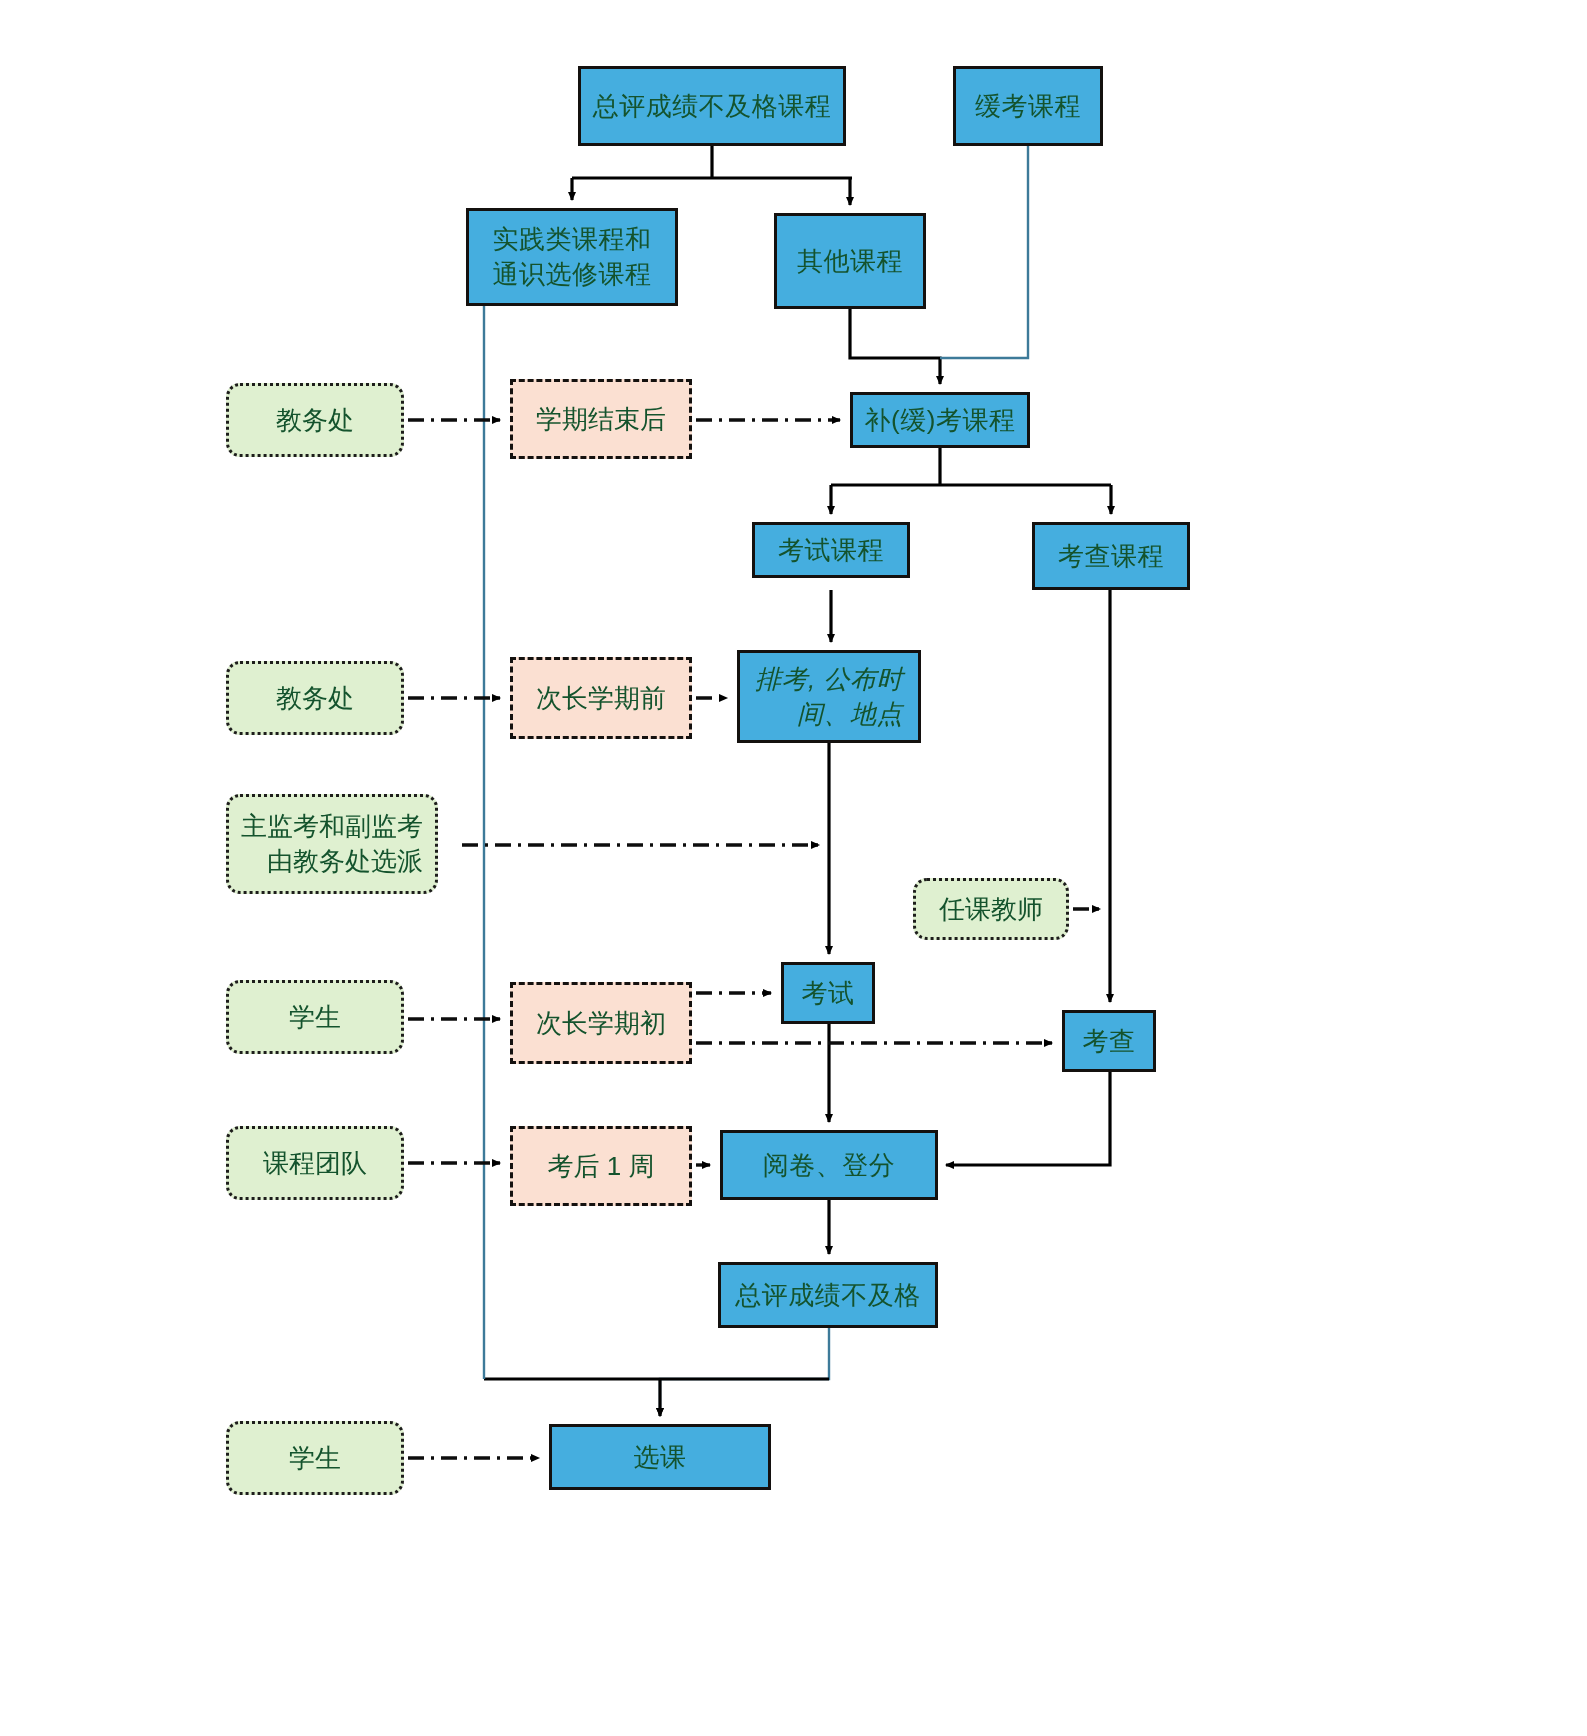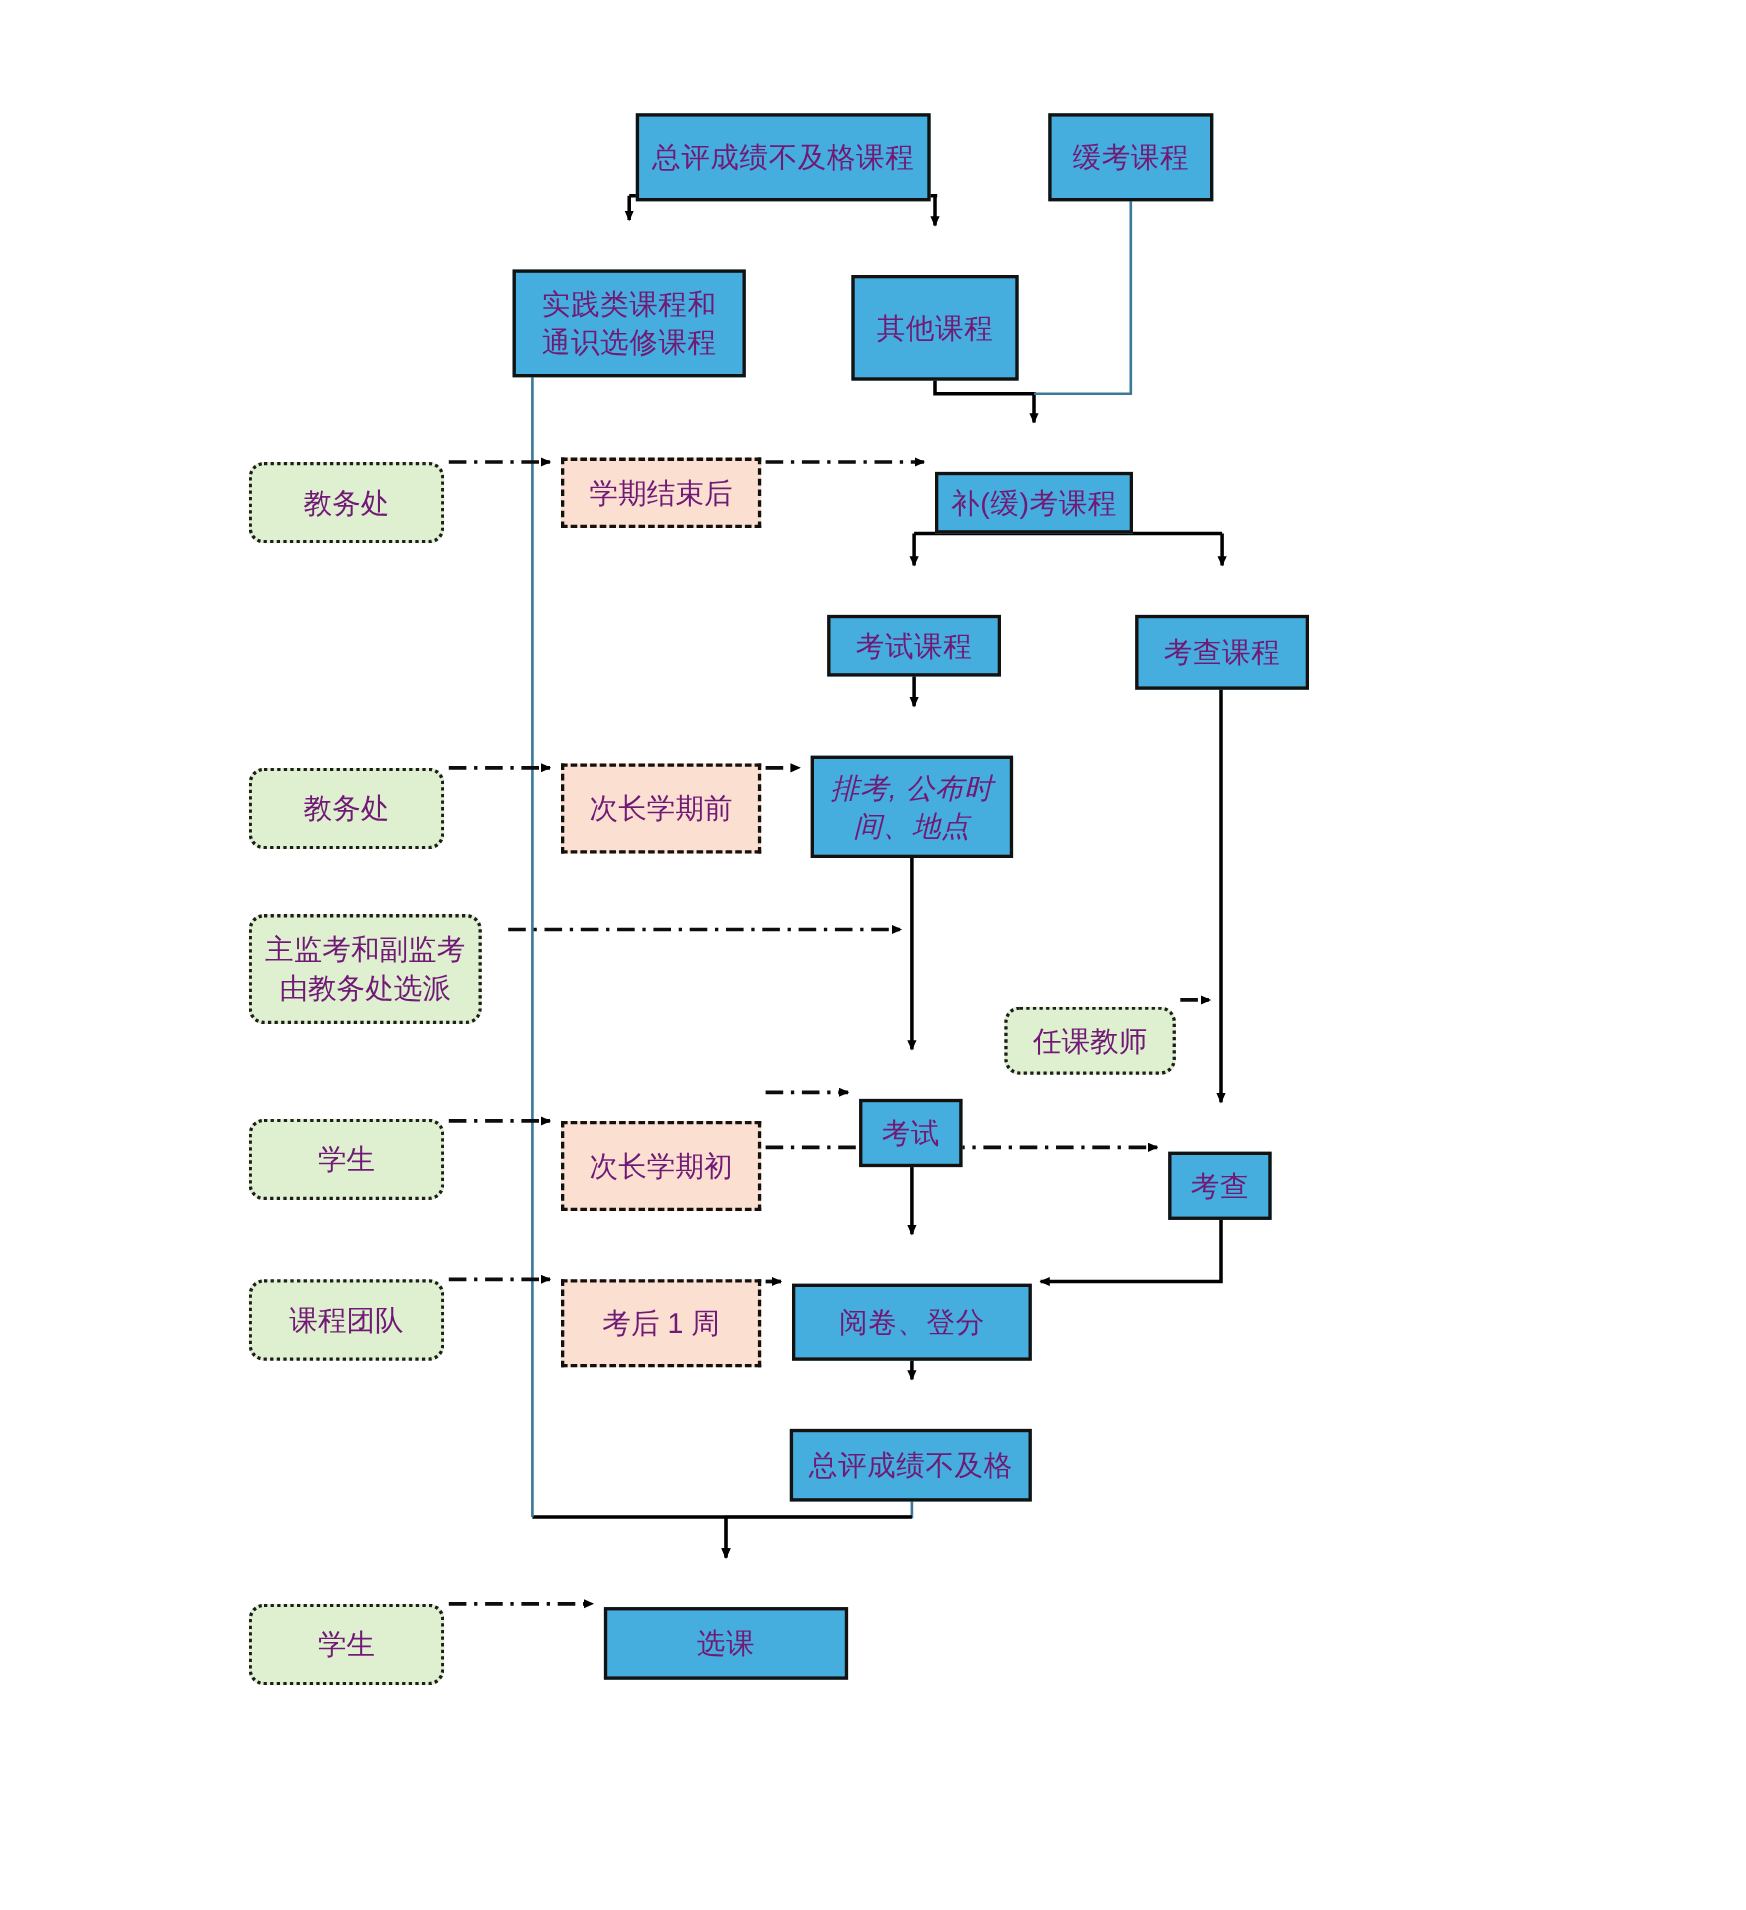--- a/index.html
+++ b/index.html
@@ -19,25 +19,24 @@
     left:0; top:0;
     width:1587px; height:1736px;
     pointer-events:none;
   }
   .node{
     position:absolute;
     box-sizing:border-box;
     display:flex;
     align-items:center;
     justify-content:center;
-    text-align:center;
+    text-align:right;
     line-height:1.34;
-    color:#701a75;
+    color:#14532d;
     white-space:pre-line;
-    margin-top:37px;
   }
   .proc{
     background:#45AEDF;
     border:3px solid #14110f;
     font-size:26px;
     letter-spacing:.5px;
   }
   .role{
     background:#DFF0D0;
     border:3px dotted #1d1d1b;
@@ -194,21 +193,21 @@
   </div>
 
   <div class="node role" style="left:226px; top:1126px; width:178px; height:74px;">
     <span>课程团队</span>
   </div>
 
   <div class="node role" style="left:226px; top:1421px; width:178px; height:74px;">
     <span>学生</span>
   </div>
 
-  <div class="node time" style="left:510px; top:379px; width:182px; height:64px;">
+  <div class="node time" style="left:510px; top:379px; width:182px; height:80px;">
     <span>学期结束后</span>
   </div>
 
   <div class="node time" style="left:510px; top:657px; width:182px; height:82px;">
     <span>次长学期前</span>
   </div>
 
   <div class="node time" style="left:510px; top:982px; width:182px; height:82px;">
     <span>次长学期初</span>
   </div>

